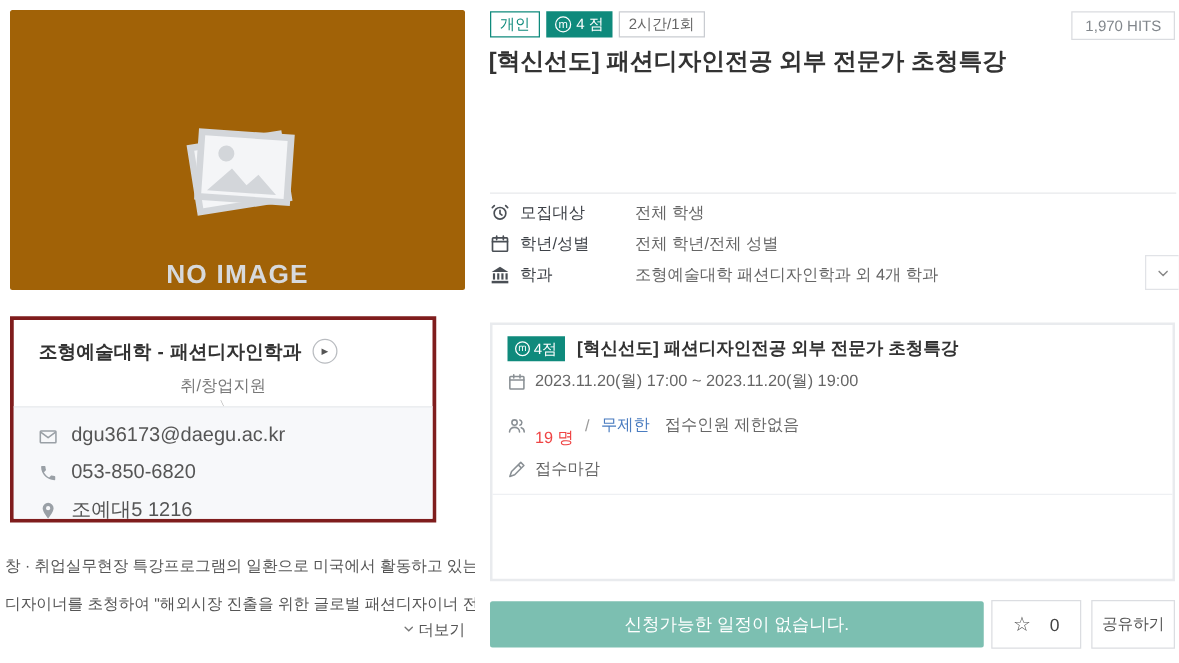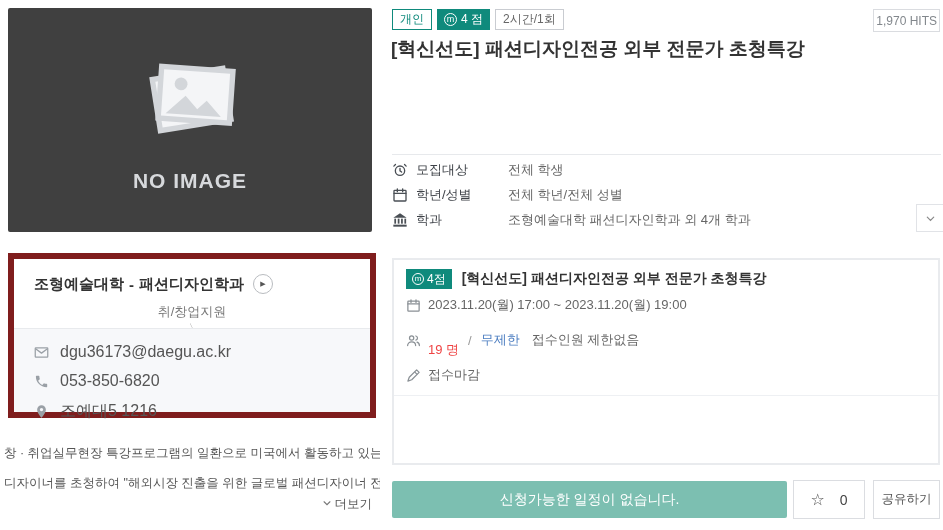--- a/index.html
+++ b/index.html
@@ -2,35 +2,35 @@
 <html><head>
 <meta charset="utf-8">
 <style>
   * { margin:0; padding:0; box-sizing:border-box; }
   html,body { background:#fff; }
   body { font-family:"Liberation Sans","DejaVu Sans",sans-serif; }
   .page { position:relative; width:943px; height:530px; background:#fff; overflow:hidden; }
 
   
   .thumb { position:absolute; left:8px; top:8px; width:364px; height:224px;
-           background:#404040; border-radius:2px; display:flex; flex-direction:column;
-           align-items:center; justify-content:center; gap:22px; }
+           background:#a16207; border-radius:2px; display:flex; flex-direction:column;
+           align-items:center; justify-content:flex-end; gap:22px; }
   .thumb .label { font-size:21px; font-weight:bold; color:#d7d9dc; letter-spacing:1px; }
 
   
   .badges { position:absolute; left:392px; top:9px; display:flex; gap:5px; align-items:center; }
   .badge { display:inline-flex; align-items:center; height:21px; padding:0 7px; font-size:12px; gap:4px; }
   .badge-type { border:1px solid #0f8a7c; color:#0f8a7c; }
   .badge-points { background:#0f8a7c; color:#fff; }
   .m-circle { width:13px; height:13px; border:1px solid #fff; border-radius:50%;
               display:inline-flex; align-items:center; justify-content:center;
               font-size:9px; line-height:1; }
   .badge-duration { border:1px solid #c9ccd1; color:#666;text-align:center; }
   .hits { position:absolute; right:3px; top:9px; height:23px; border:1px solid #dadce0;
-          color:#82878c; font-size:12px; display:flex; align-items:center; padding:0 2px; }
+          color:#82878c; font-size:12px; display:flex; align-items:center; padding:0 10px; }
 
   .title { position:absolute; left:391px; top:36px; font-size:19px; font-weight:bold; color:#333; }
 
   .h-divider { position:absolute; left:392px; top:154px; width:549px; height:1px; background:#e7e9ec; }
 
   
   .info-row { position:absolute; left:392px; display:flex; align-items:center; gap:8px; height:18px; }
   .info-row .ic { width:16px; height:16px; color:#4a4f55; flex:0 0 16px; }
   .info-row .lbl { width:84px; font-size:13px; font-weight:normal; color:#3d4147; }
   .info-row .val { font-size:13px; color:#666; }
@@ -48,22 +48,22 @@
   .si-badge .m-circle { width:12px; height:12px; font-size:8px; }
   .si-title { font-size:14px; font-weight:bold; color:#333; }
   .si-row { display:flex; align-items:center; gap:7px; margin-top:7px; font-size:13px; color:#666; }
   .si-row .ic { width:15px; height:15px; color:#8a9095; flex:0 0 15px; }
   .c-applicants { color:#ef4444;margin-top:20px; }
   .c-slash { color:#999; margin:0 2px; }
   .c-capacity { color:#4a7cc0; }
   .c-note { margin-left:5px; color:#666; }
 
   
-  .side-card { position:absolute; left:8px; top:253px; width:368px; height:165px;
-               border:6px solid #7f1d1d; background:#fff; }
+  .side-card { position:absolute; left:8px; top:253px; width:341px; height:165px;
+               border:3px solid #7f1d1d; background:#fff; }
   .sc-header { padding:15px 20px 0; }
   .sc-line1 { display:flex; align-items:center; font-size:15px; font-weight:bold; color:#333; gap:5px; }
   .play-btn { width:20px; height:20px; border:1px solid #b9bcc0; border-radius:50%;
               display:inline-flex; align-items:center; justify-content:center;
               font-size:7px; color:#555; margin-left:4px; cursor:pointer; }
   .sc-line2 { margin-top:9px; font-size:13px; display:flex; align-items:center;flex-direction:column; }
   .sc-cat { color:#777; }
   .sc-arrow { color:#aaa; font-size:11px; margin-left:4px; }
   .sc-prog { color:#555; margin-left:16px; }
   .sc-contact { position:absolute; left:0; right:0; top:69px; bottom:0; background:#f7f8fa;

